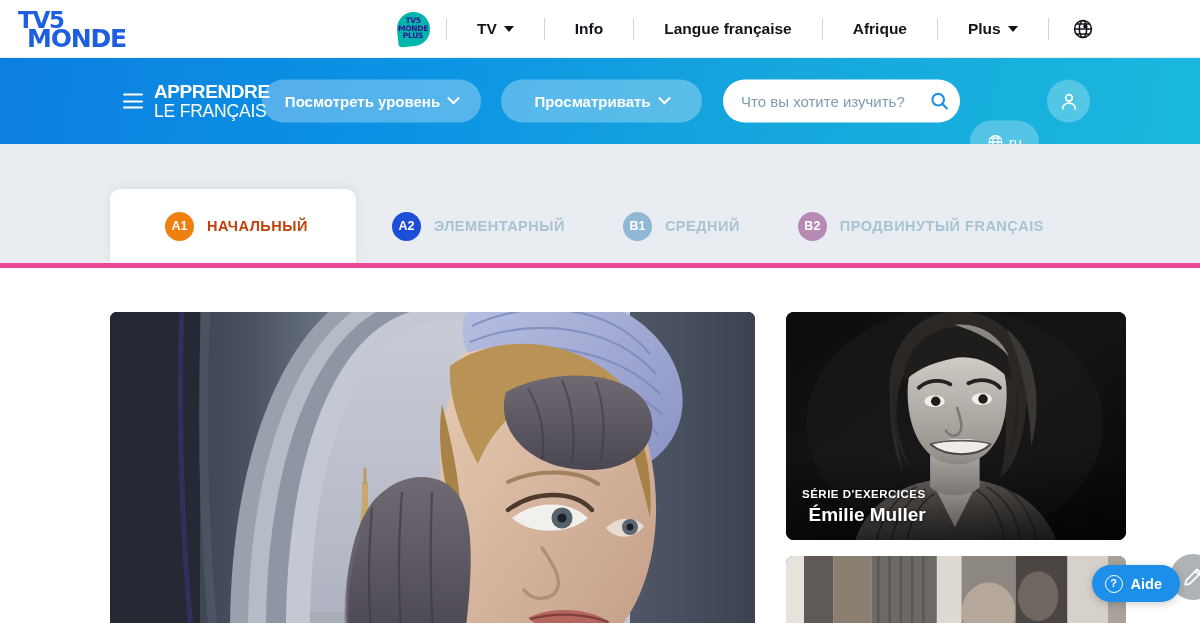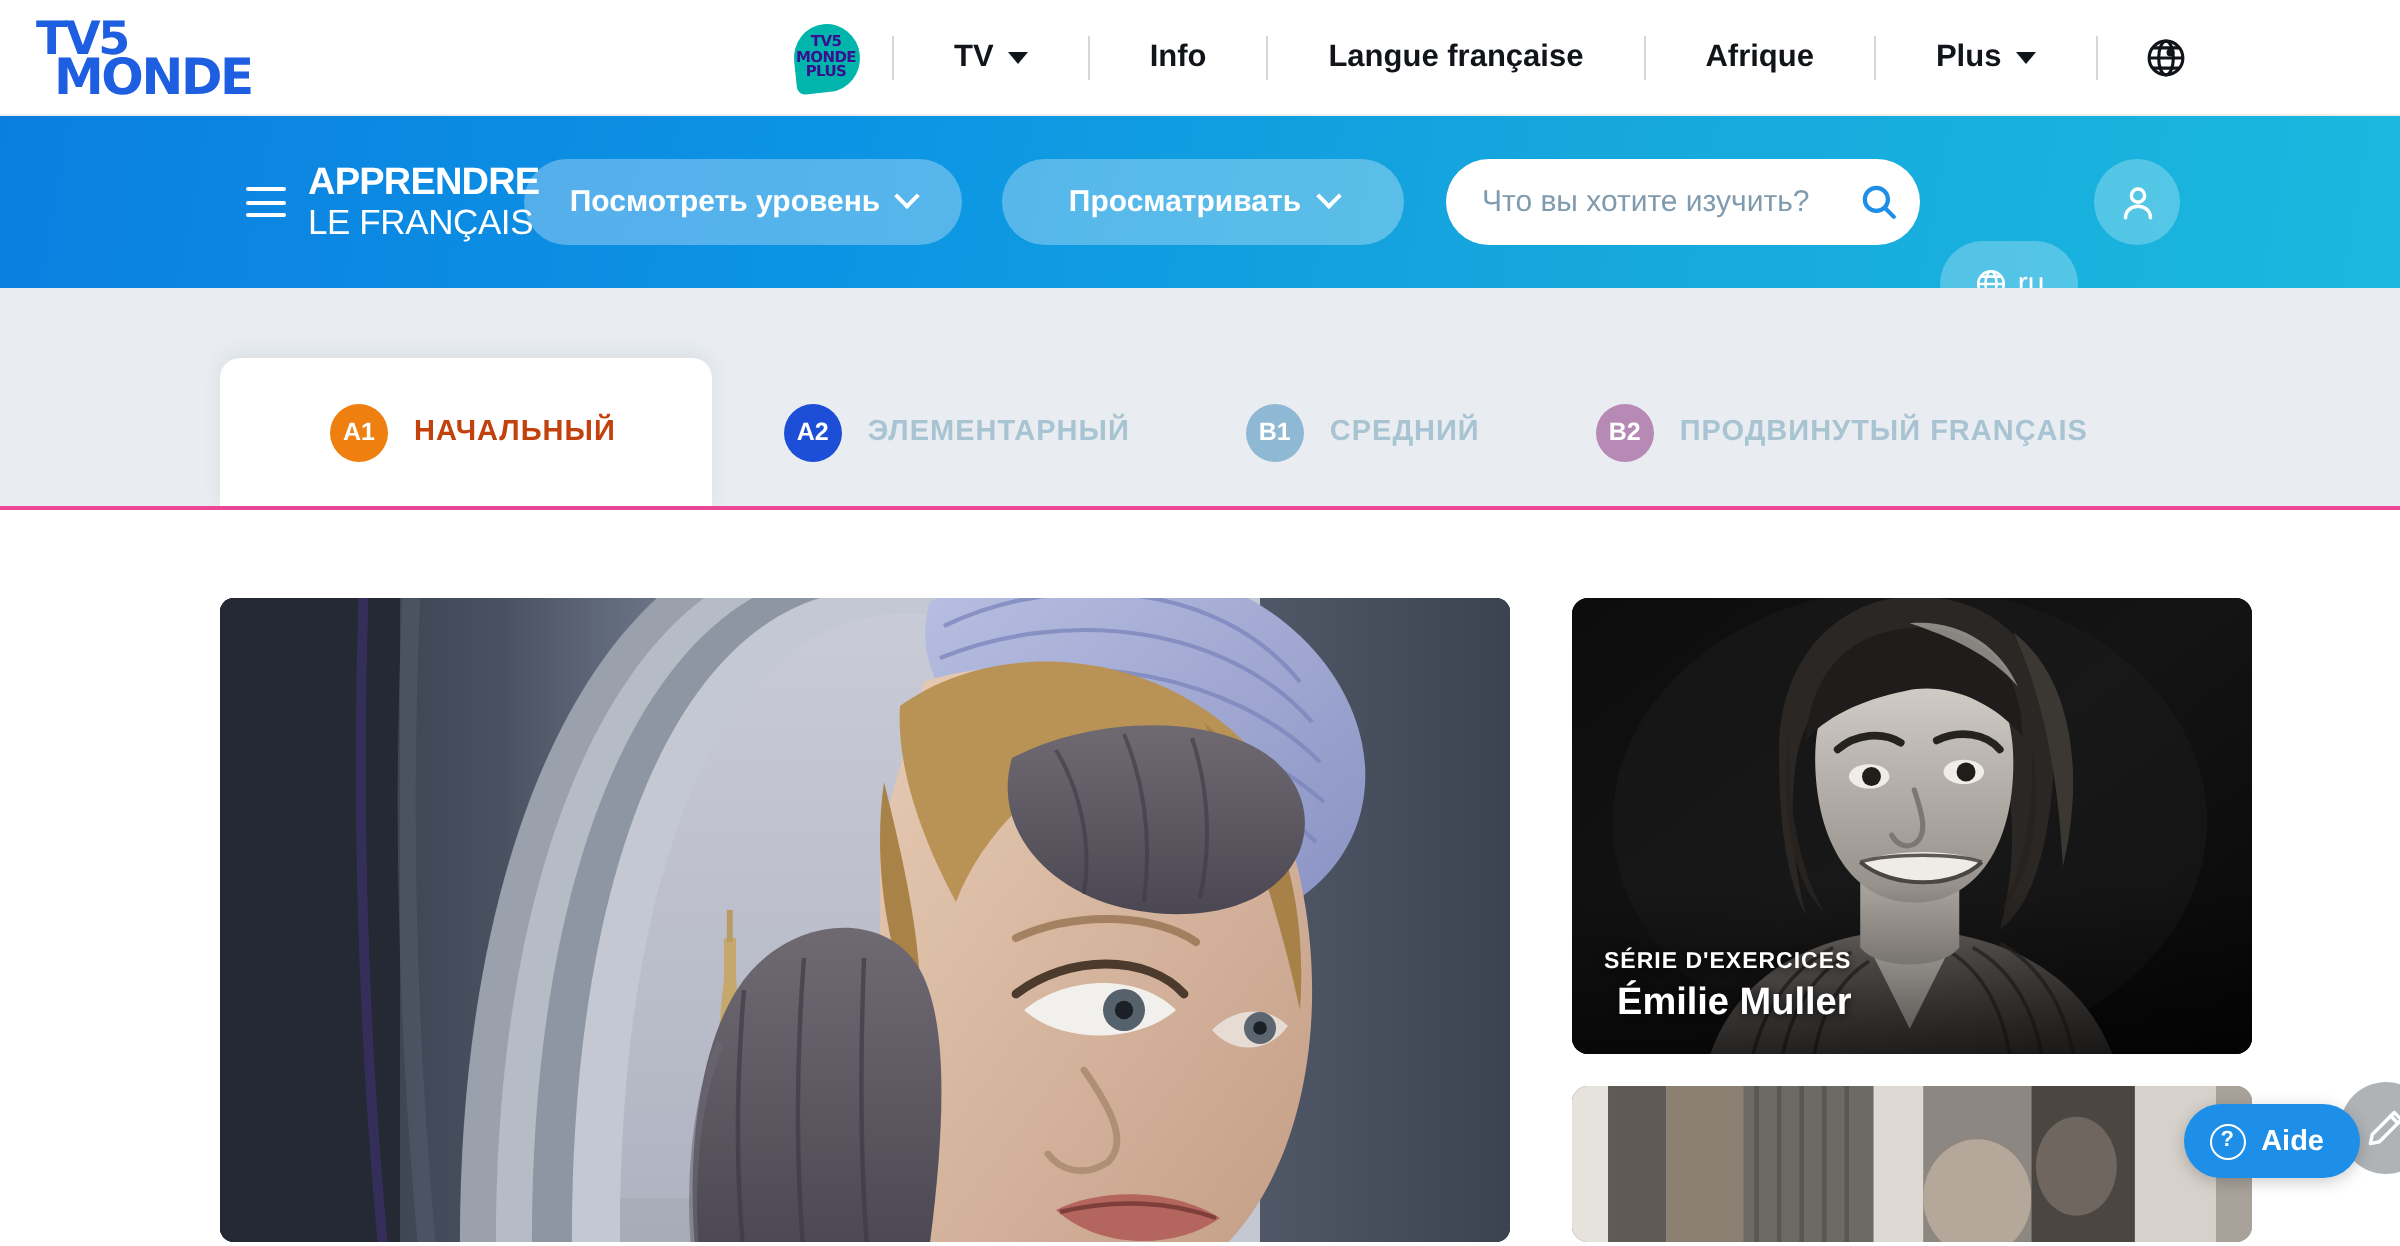--- a/index.html
+++ b/index.html
@@ -263,23 +263,23 @@
     border-radius: 50%;
     background: rgba(255,255,255,0.26);
     border: none;
     cursor: pointer;
     display: flex; align-items: center; justify-content: center;
   }
 
   
   .tabbar {
     position: relative;
-    height: 111px;
+    height: 124px;
     background: #e9edf1;
-    border-bottom: 2px solid #ec4899;
+    border-bottom: 5px solid #ec4899;
   }
   .tabs-inner {
     position: absolute;
     left: 110px;
     bottom: 0;
     display: flex;
     align-items: flex-end;
     height: 116px;
   }
   .tab {

